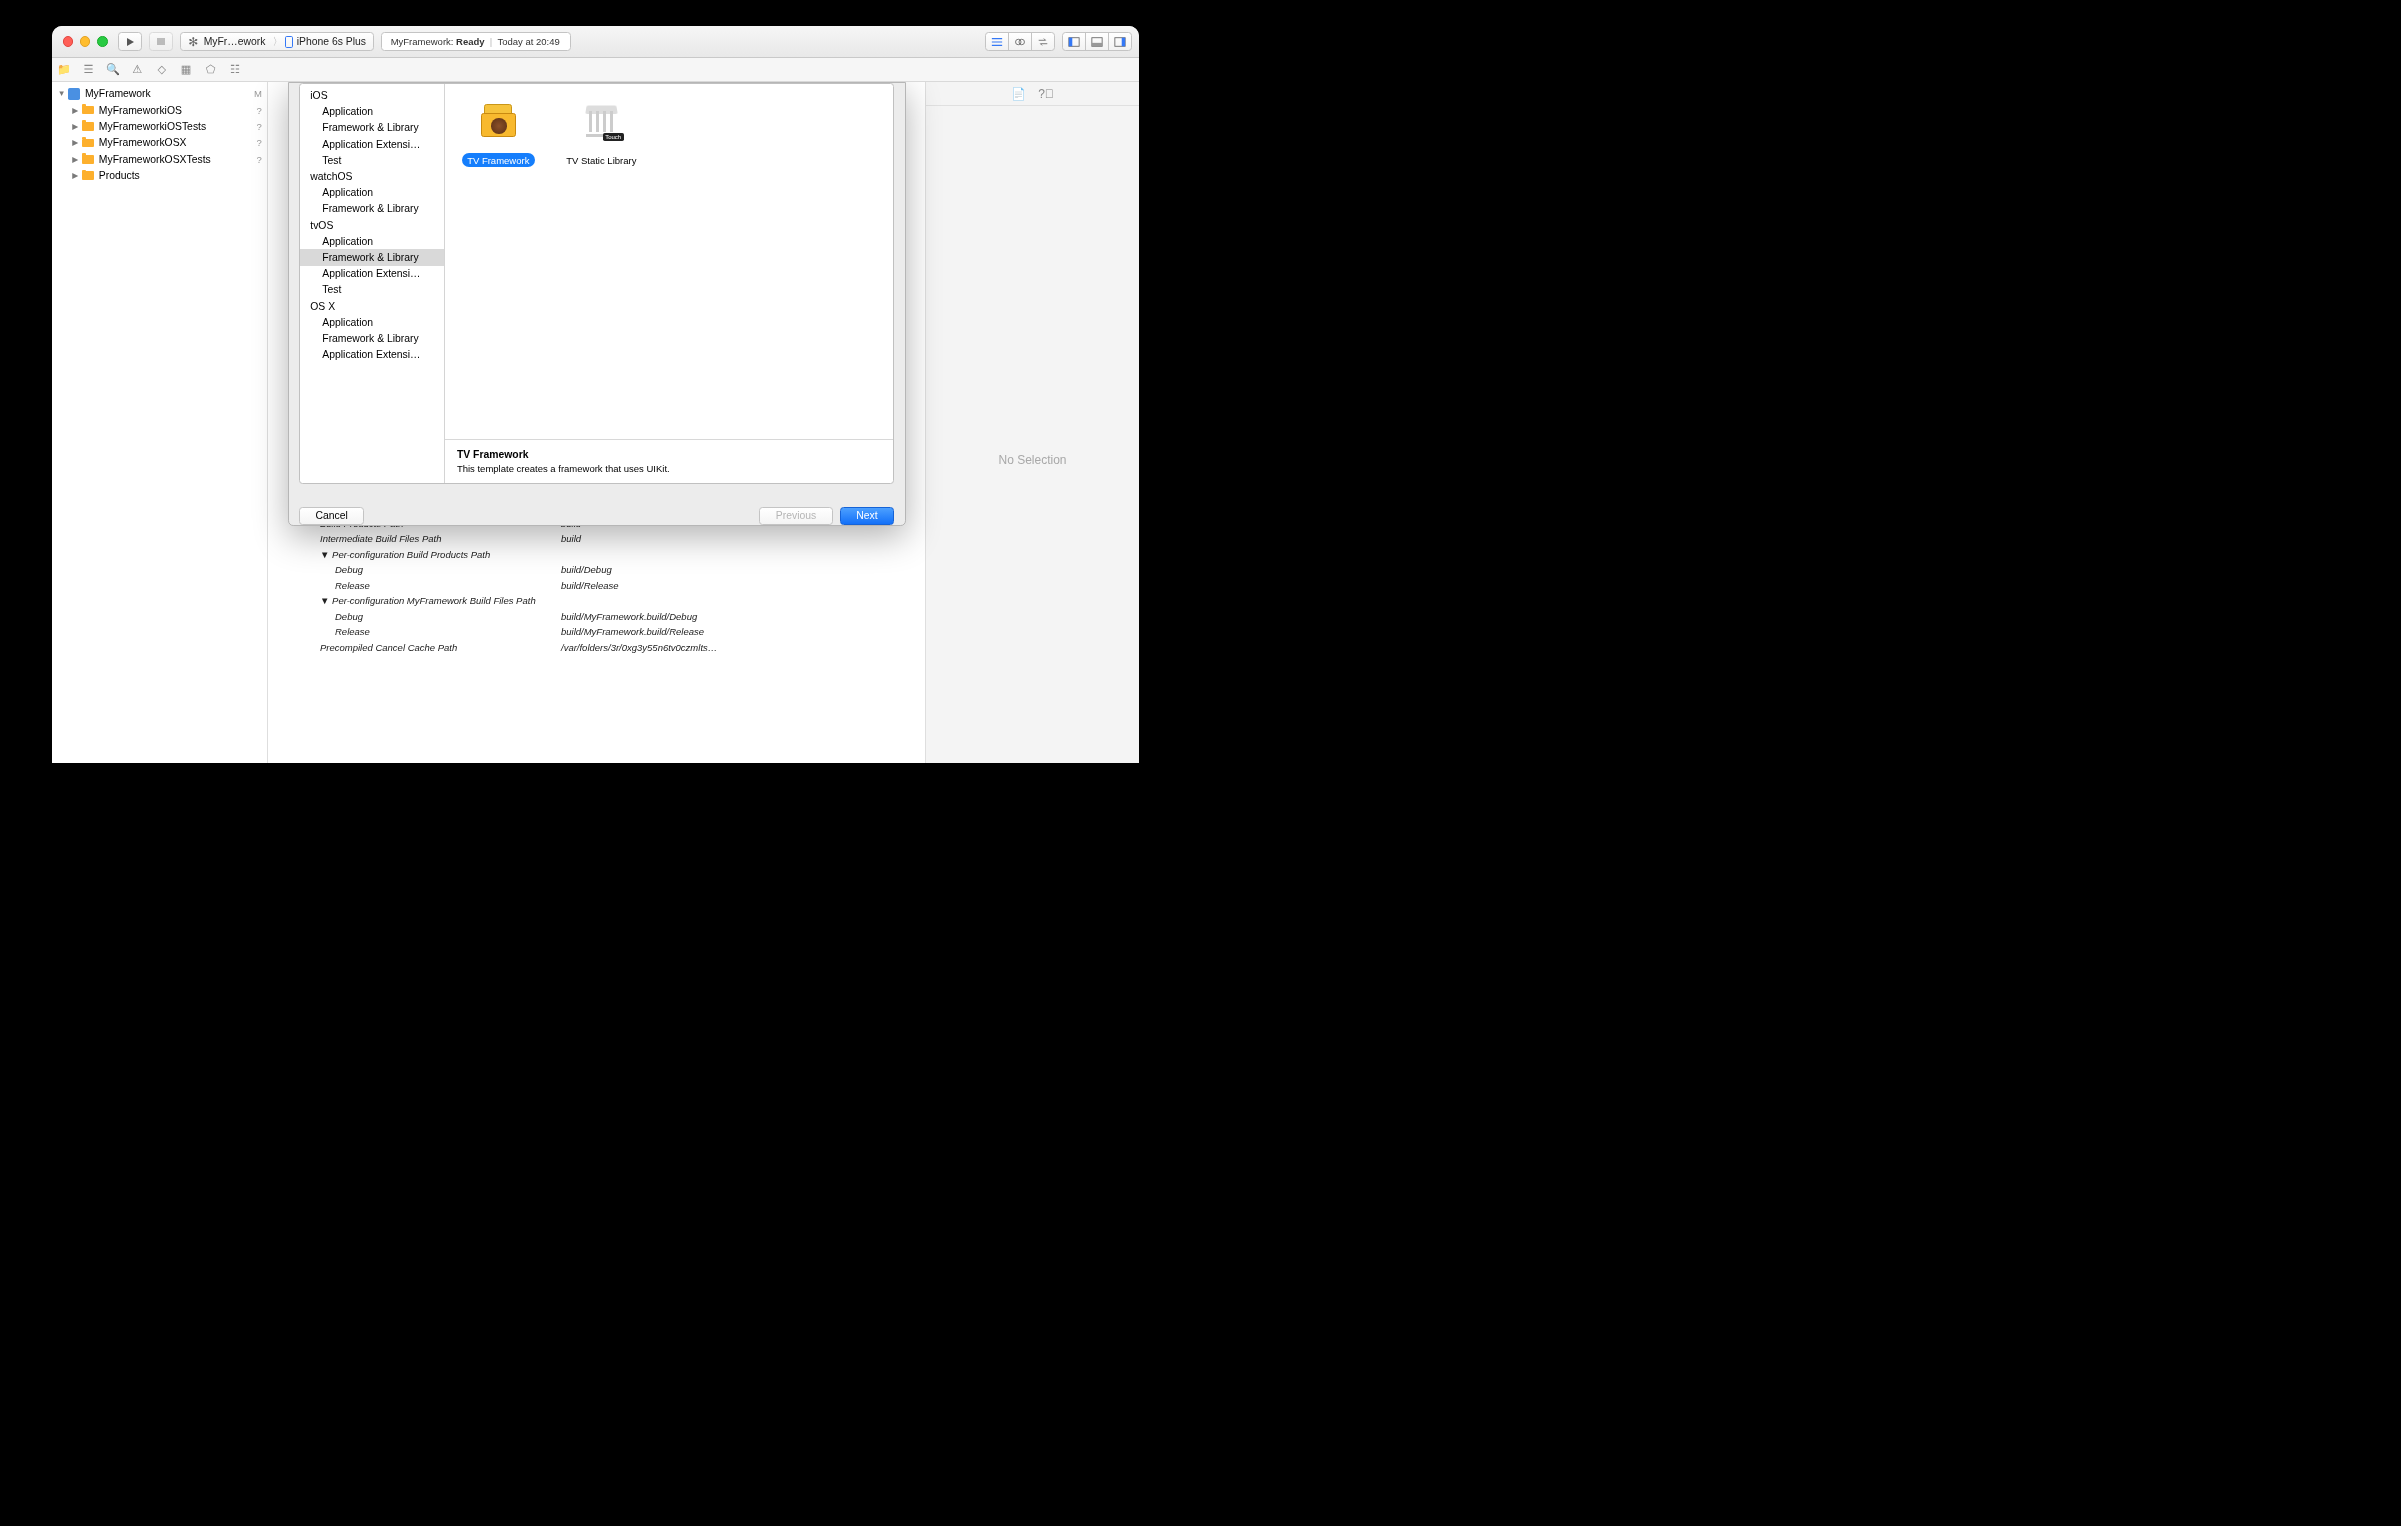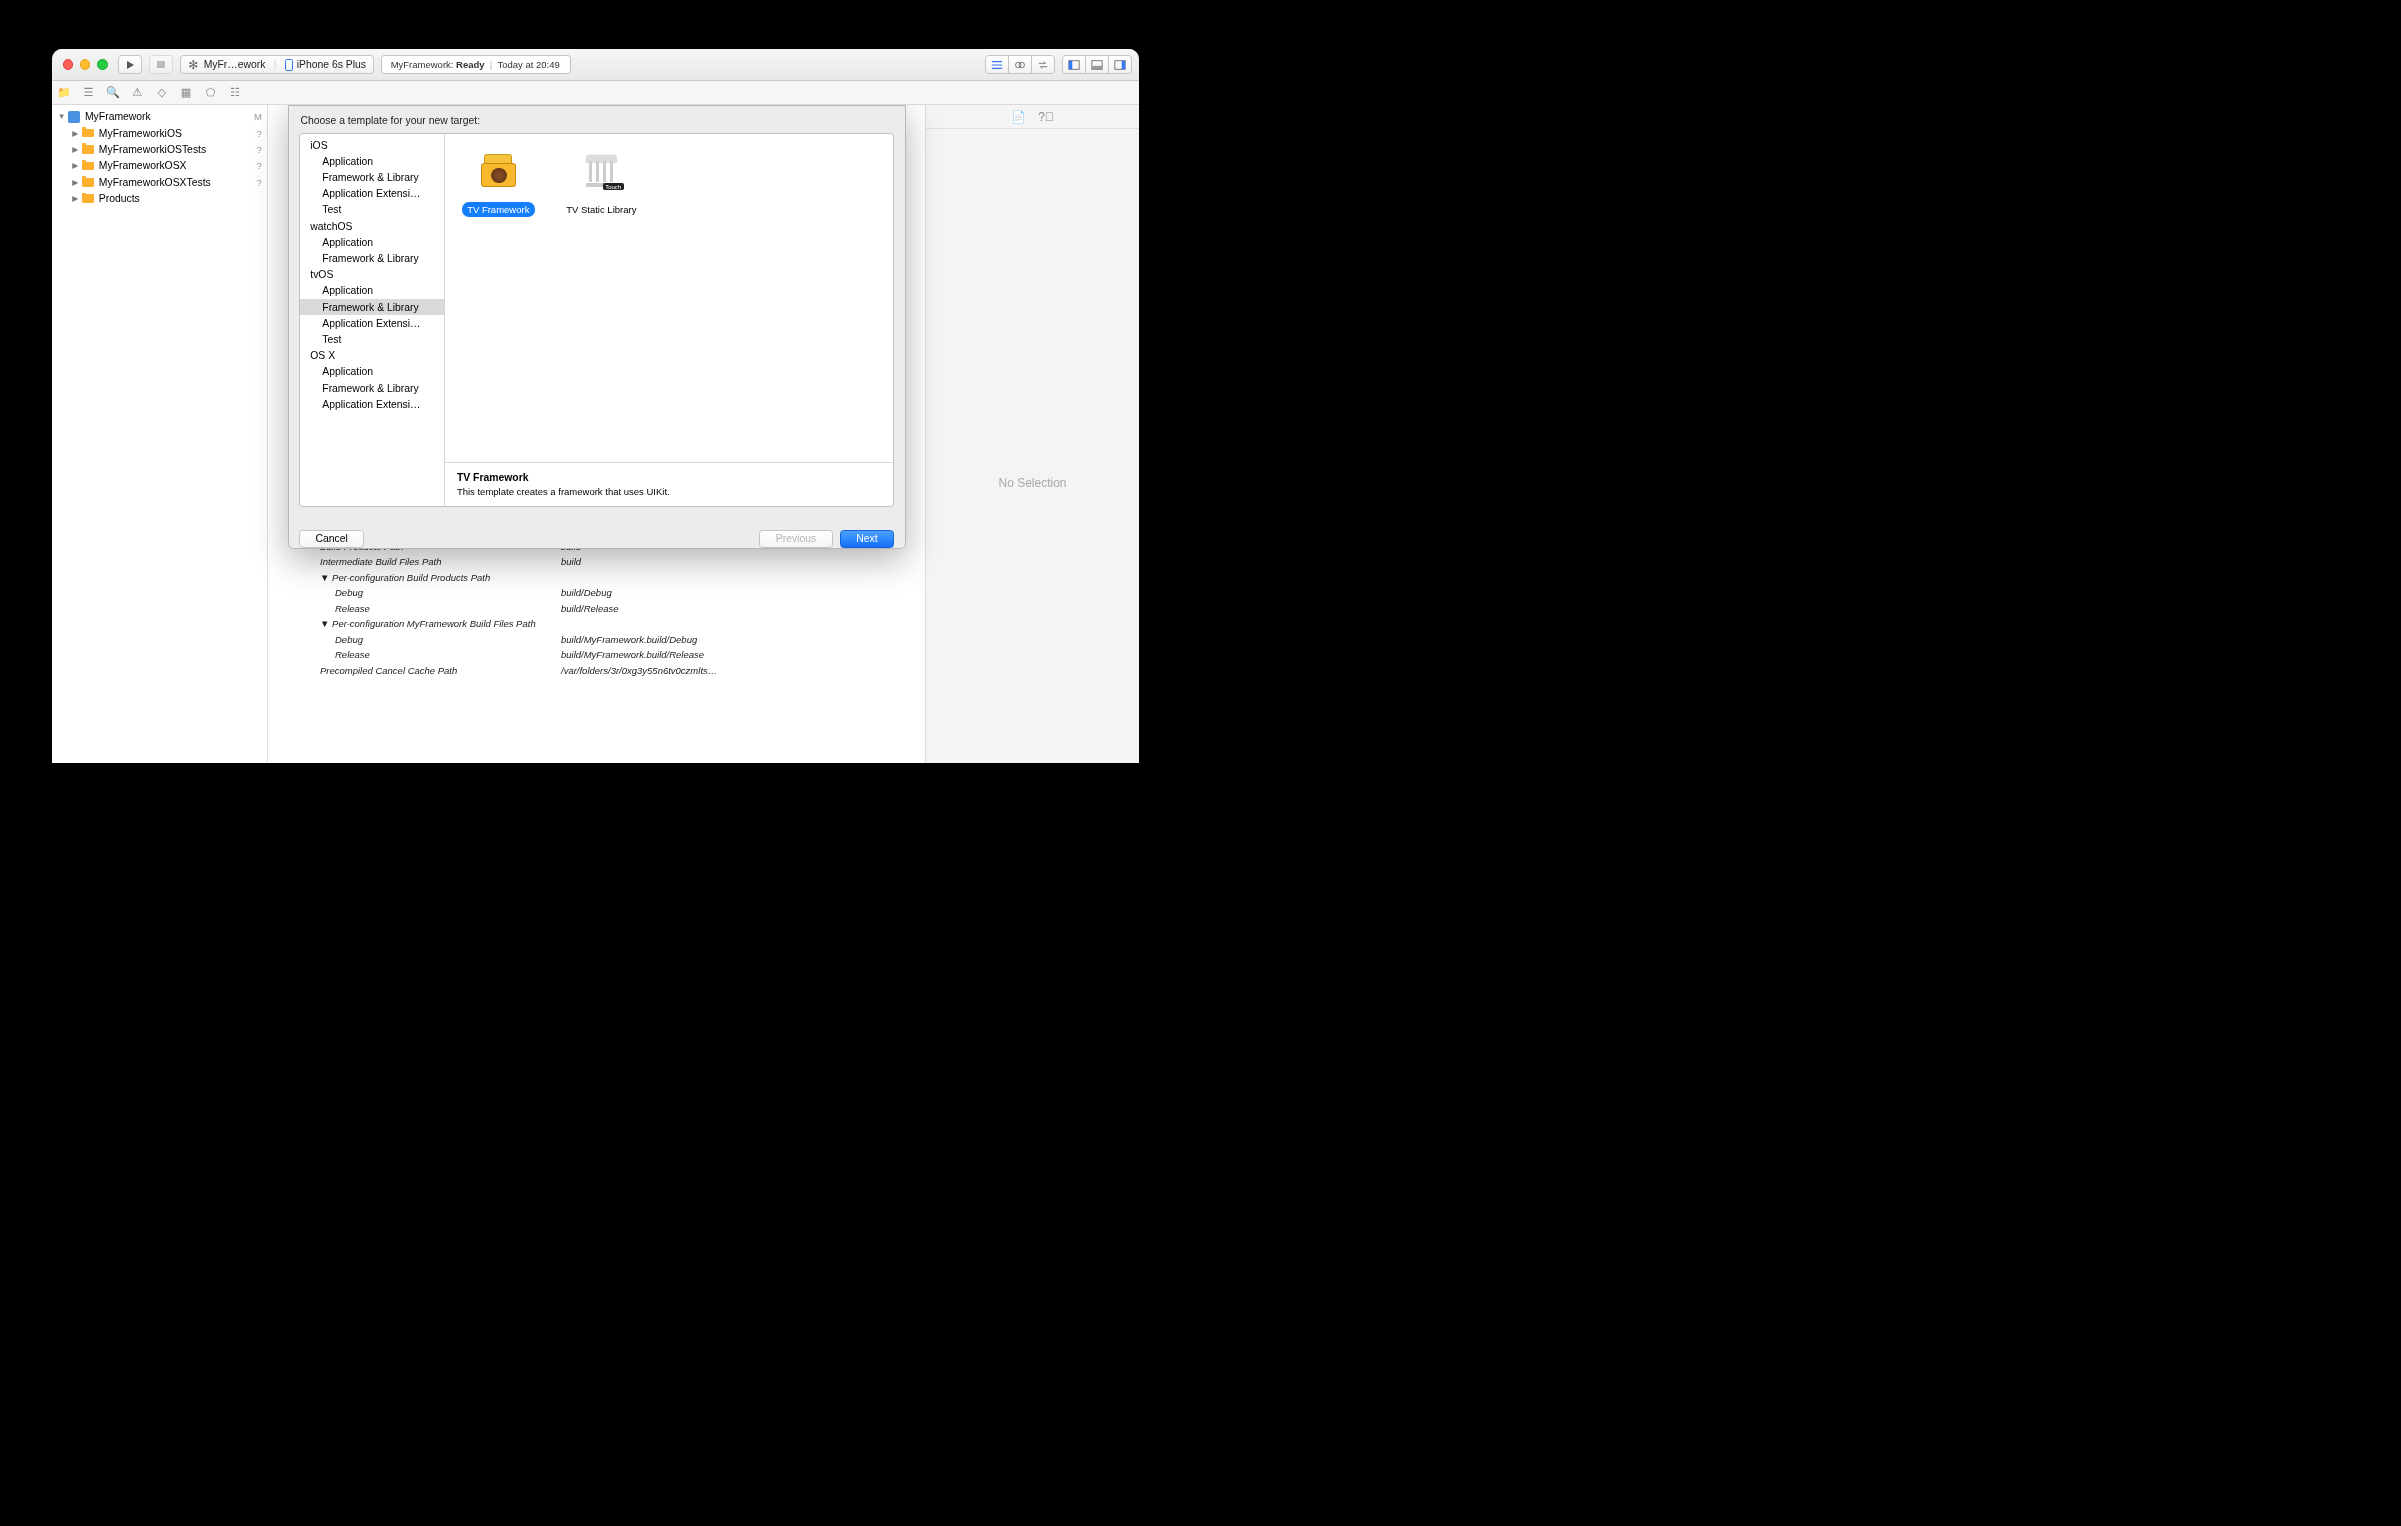--- a/index.html
+++ b/index.html
@@ -8,21 +8,20 @@
 .window {
   position: absolute;
   top: 26px; left: 52px;
   width: 1087px; height: 831px;
   background: #ececec;
   border-radius: 10px;
   box-shadow: 0 17px 52px rgba(0,0,0,0.5);
   overflow: hidden;
   display: flex;
   flex-direction: column;
-  margin-top: 23px;
 }
 
 
 .titlebar {
   height: 32px;
   background: linear-gradient(#f6f6f6, #e8e8e8);
   border-bottom: 0.9px solid #c9c9c9;
   display: flex;
   align-items: center;
   padding: 0 7px;
@@ -391,21 +390,20 @@
           </div>
       </div>
       <div class="editor-filter">
         <span class="pm">+</span>
         <span class="pm">−</span>
         <div style="width:17px"></div>
         <div class="srch"><input placeholder="Filter" style=""></div>
       </div>
 
       <div class="sheet">
-        <div class="sheet-title">Choose a template for your new target:</div>
         <div class="sheet-body">
           <div class="sheet-cats" id="cats">
               <div class="catrow plat">iOS</div>
               <div class="catrow sub">Application</div>
               <div class="catrow sub">Framework &amp; Library</div>
               <div class="catrow sub">Application Extensi…</div>
               <div class="catrow sub">Test</div>
               <div class="catrow plat">watchOS</div>
               <div class="catrow sub">Application</div>
               <div class="catrow sub">Framework &amp; Library</div>

